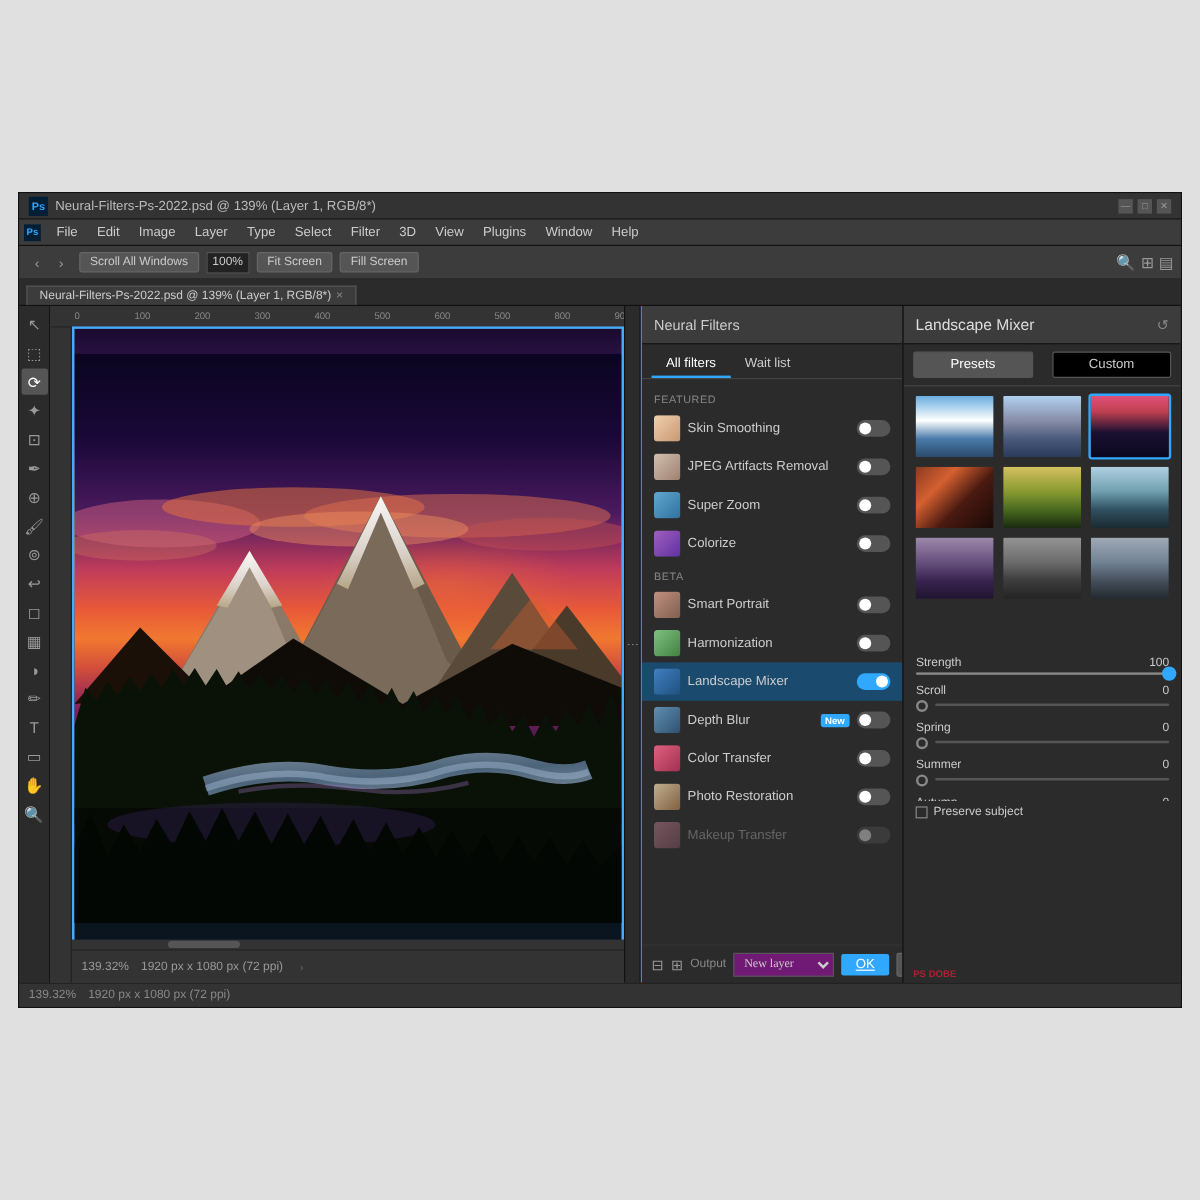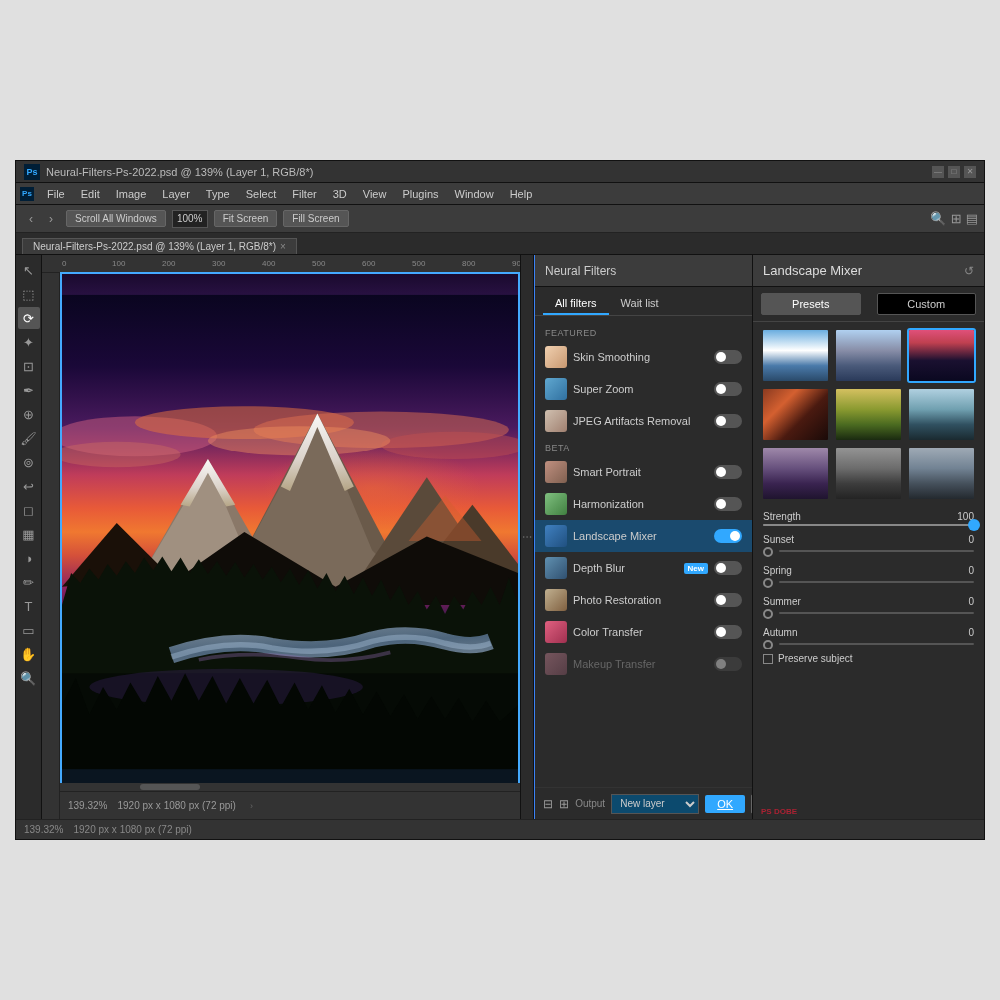--- a/index.html
+++ b/index.html
@@ -444,20 +444,21 @@
     .preset-6 { background: linear-gradient(180deg, #b0d0e0 0%, #70a0b0 40%, #305060 70%, #1a2a30 100%); }
     .preset-7 { background: linear-gradient(180deg, #d0b0e0 0%, #8060a0 40%, #402060 70%, #1a0a30 100%); opacity: 0.7; }
     .preset-8 { background: linear-gradient(180deg, #c0c0c0 0%, #888888 40%, #444444 70%, #202020 100%); opacity: 0.7; }
     .preset-9 { background: linear-gradient(180deg, #d0e0f0 0%, #90a8c0 40%, #506070 70%, #202830 100%); opacity: 0.7; }
 
     
     .lm-sliders {
       padding: 4px 10px;
       flex: 1;
       overflow-y: auto;
+      margin-top: 36px;
     }
     .lm-sliders::-webkit-scrollbar { width: 4px; }
     .lm-sliders::-webkit-scrollbar-thumb { background: #555; }
 
     .slider-row {
       margin-bottom: 8px;
     }
     .slider-label-row {
       display: flex;
       justify-content: space-between;
@@ -509,25 +510,26 @@
     }
     .preserve-label { font-size: 10px; color: #ccc; }
     .lm-icon-btn {
       width: 22px; height: 22px;
       background: none; border: none;
       color: #999; cursor: pointer; font-size: 12px;
       display: flex; align-items: center; justify-content: center;
     }
     .output-select {
       height: 20px;
-      background: #0c4a6e;
+      background: #701a75;
       border: 1px solid #555;
       color: #ccc;
       font-size: 10px;
       padding: 0 4px;
+      font-family: Liberation Serif, serif;
     }
     .btn-ok {
       padding: 3px 12px;
       background: #31a8ff;
       border: none;
       color: #fff;
       font-size: 11px;
       cursor: pointer;
       border-radius: 2px;
       text-decoration: underline;
@@ -788,34 +790,41 @@
           <div class="nf-item">
             <div class="nf-thumb">
               <div style="width:100%;height:100%;background:linear-gradient(135deg,#f0d0b0,#c89870);"></div>
             </div>
             <span class="nf-label">Skin Smoothing</span>
             <div class="toggle"></div>
           </div>
 
           <div class="nf-item">
             <div class="nf-thumb">
+              <div style="width:100%;height:100%;background:linear-gradient(135deg,#d0c0b0,#a08070);"></div>
+            </div>
+            <span class="nf-label">JPEG Artifacts Removal</span>
+            <div class="toggle"></div>
+          </div>
+
+          <div class="nf-item">
+            <div class="nf-thumb">
               <div style="width:100%;height:100%;background:linear-gradient(135deg,#60a8d0,#3070a0);"></div>
             </div>
             <span class="nf-label">Super Zoom</span>
             <div class="toggle"></div>
           </div>
 
           <div class="nf-item">
             <div class="nf-thumb">
-              <div style="width:100%;height:100%;background:linear-gradient(135deg,#d0c0b0,#a08070);"></div>
-            </div>
-            <span class="nf-label">JPEG Artifacts Removal</span>
+              <div style="width:100%;height:100%;background:linear-gradient(135deg,#a060c0,#6030a0);"></div>
+            </div>
+            <span class="nf-label">Colorize</span>
             <div class="toggle"></div>
           </div>
-
 
 
           <div class="nf-section-label">BETA</div>
 
           <div class="nf-item">
             <div class="nf-thumb">
               <div style="width:100%;height:100%;background:linear-gradient(135deg,#c09080,#806050);"></div>
             </div>
             <span class="nf-label">Smart Portrait</span>
             <div class="toggle"></div>
@@ -841,31 +850,31 @@
             <div class="nf-thumb">
               <div style="width:100%;height:100%;background:linear-gradient(135deg,#6090b0,#305070);"></div>
             </div>
             <span class="nf-label">Depth Blur</span>
             <span class="badge-new">New</span>
             <div class="toggle"></div>
           </div>
 
           <div class="nf-item">
             <div class="nf-thumb">
-              <div style="width:100%;height:100%;background:linear-gradient(135deg,#c0b090,#806040);"></div>
-            </div>
-            <span class="nf-label">Photo Restoration</span>
+              <div style="width:100%;height:100%;background:linear-gradient(135deg,#e06080,#a03050);"></div>
+            </div>
+            <span class="nf-label">Color Transfer</span>
             <div class="toggle"></div>
           </div>
 
           <div class="nf-item">
             <div class="nf-thumb">
-              <div style="width:100%;height:100%;background:linear-gradient(135deg,#e06080,#a03050);"></div>
-            </div>
-            <span class="nf-label">Color Transfer</span>
+              <div style="width:100%;height:100%;background:linear-gradient(135deg,#c0b090,#806040);"></div>
+            </div>
+            <span class="nf-label">Photo Restoration</span>
             <div class="toggle"></div>
           </div>
 
           <div class="nf-item disabled">
             <div class="nf-thumb">
               <div style="width:100%;height:100%;background:linear-gradient(135deg,#c08090,#805060);opacity:0.5;"></div>
             </div>
             <span class="nf-label">Makeup Transfer</span>
             <div class="toggle" style="opacity:0.4;"></div>
           </div>
@@ -942,21 +951,21 @@
               <span class="slider-value">100</span>
             </div>
             <div class="slider-track">
               <div class="slider-fill" style="width:100%;"></div>
               <div class="slider-thumb" style="left:calc(100% - 6px);"></div>
             </div>
           </div>
 
           <div class="slider-row">
             <div class="slider-label-row">
-              <span class="slider-label">Sunset</span>
+              <span class="slider-label">Scroll</span>
               <span class="slider-value">0</span>
             </div>
             <div style="display:flex;align-items:center;gap:6px;">
               <div class="slider-circle"></div>
               <div class="slider-track" style="flex:1;">
                 <div class="slider-fill" style="width:0%;"></div>
 
               </div>
             </div>
           </div>

